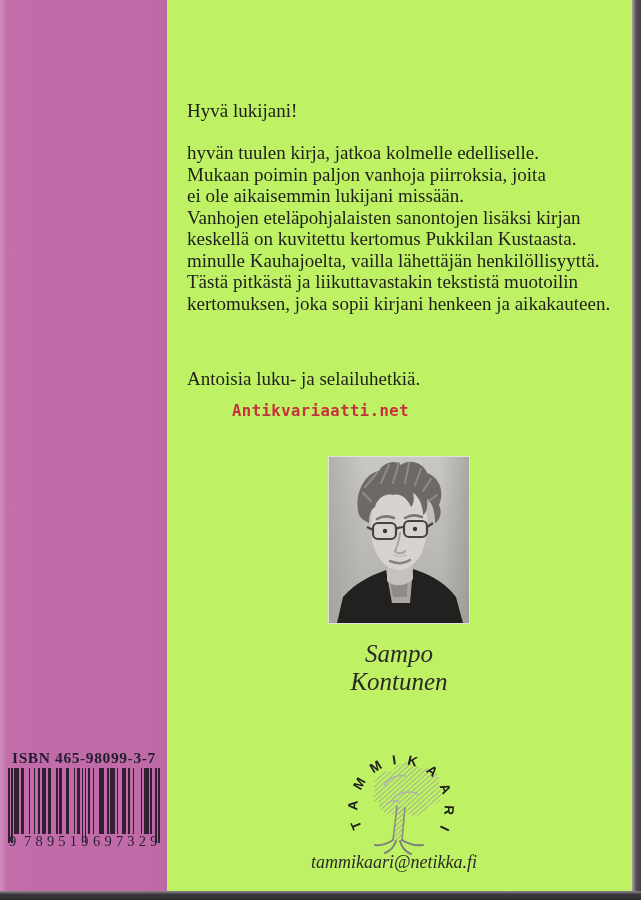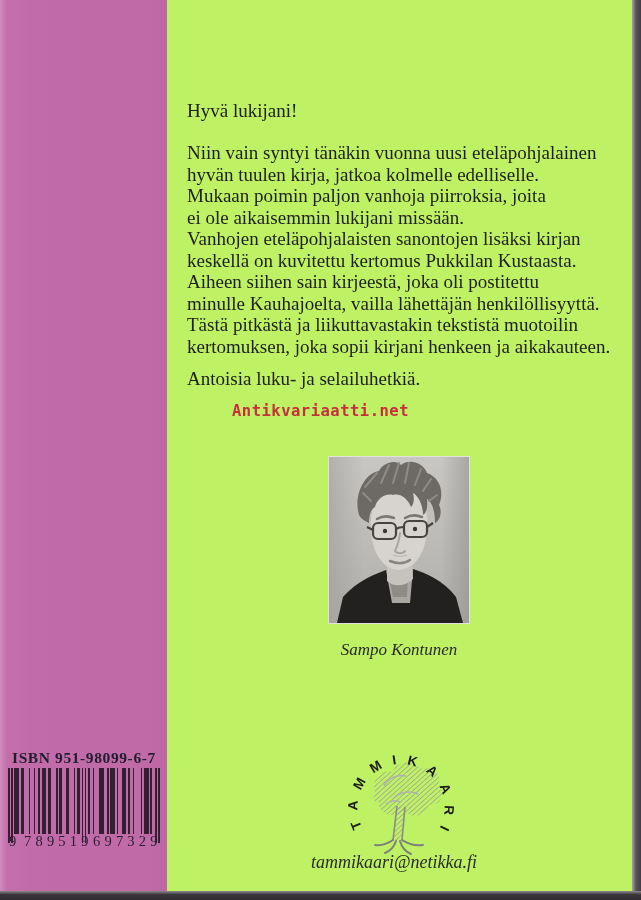--- a/index.html
+++ b/index.html
@@ -42,21 +42,21 @@
     font-weight:bold; font-size:15.5px; letter-spacing:0.5px;
     color:#c5303c;
   }
   
   .photo{
     position:absolute; left:329px; top:457px; width:140px; height:166px;
     box-shadow:0 0 0 1px #e3e1dd;
   }
   .caption{
     position:absolute; left:329px; top:640px; width:140px;
-    text-align:center; font-style:italic; font-size:17px; color:#2a2928;
+    text-align:center; font-style:italic; font-size:25px; color:#2a2928;
   }
   
   .isbn-label{
     position:absolute; left:12px; top:749px;
     font-size:15.5px; font-weight:bold; letter-spacing:0.6px; color:#221e30;
   }
   .barcode{
     position:absolute; left:8px; top:768px; width:152px; height:75px;
     shape-rendering:crispEdges;
   }
@@ -84,27 +84,25 @@
 </head>
 <body>
 
 <div class="page">
 
   <div class="stripe"></div>
 
   <div class="greeting">Hyvä lukijani!</div>
 
   <div class="body-lines">
-    <div>Niin vain syntyi tänäkin vuonna uusi eteläpohjalainen</div>
     <div>hyvän tuulen kirja, jatkoa kolmelle edelliselle.</div>
     <div>Mukaan poimin paljon vanhoja piirroksia, joita</div>
     <div>ei ole aikaisemmin lukijani missään.</div>
     <div>Vanhojen eteläpohjalaisten sanontojen lisäksi kirjan</div>
     <div>keskellä on kuvitettu kertomus Pukkilan Kustaasta.</div>
-    <div>Aiheen siihen sain kirjeestä, joka oli postitettu</div>
     <div>minulle Kauhajoelta, vailla lähettäjän henkilöllisyyttä.</div>
     <div>Tästä pitkästä ja liikuttavastakin tekstistä muotoilin</div>
     <div>kertomuksen, joka sopii kirjani henkeen ja aikakauteen.</div>
   </div>
 
   <div class="closing">Antoisia luku- ja selailuhetkiä.</div>
 
   <div class="watermark">Antikvariaatti.net</div>
 
   <svg class="photo" viewBox="0 0 140 166" xmlns="http://www.w3.org/2000/svg">
@@ -146,21 +144,21 @@
     <circle cx="56" cy="74" r="2.2" fill="#3b3834"></circle>
     <circle cx="86" cy="72" r="2.2" fill="#3b3834"></circle>
 
     <path d="M71,76 C70,84 68,90 66,94 C68,97 74,97 76,94" stroke="#a8a49f" stroke-width="2" fill="none" stroke-linecap="round"></path>
     <path d="M61,104 C68,107 75,107 81,103" stroke="#88847f" stroke-width="2.5" fill="none" stroke-linecap="round"></path>
     <path d="M64,98 C69,100 73,100 78,98" stroke="#c2bfba" stroke-width="1.5" fill="none"></path>
   </svg>
 
   <div class="caption">Sampo Kontunen</div>
 
-  <div class="isbn-label">ISBN 951-98099-6-7</div>
+  <div class="isbn-label">ISBN 465-98099-3-7</div>
   <svg class="barcode" viewBox="0 0 95 68" preserveAspectRatio="none" xmlns="http://www.w3.org/2000/svg">
       <rect x="0" y="0" width="1" height="68"></rect>
       <rect x="2" y="0" width="1" height="68"></rect>
       <rect x="4" y="0" width="1" height="60"></rect>
       <rect x="5" y="0" width="1" height="60"></rect>
       <rect x="6" y="0" width="1" height="60"></rect>
       <rect x="8" y="0" width="1" height="60"></rect>
       <rect x="9" y="0" width="1" height="60"></rect>
       <rect x="13" y="0" width="1" height="60"></rect>
       <rect x="16" y="0" width="1" height="60"></rect>

